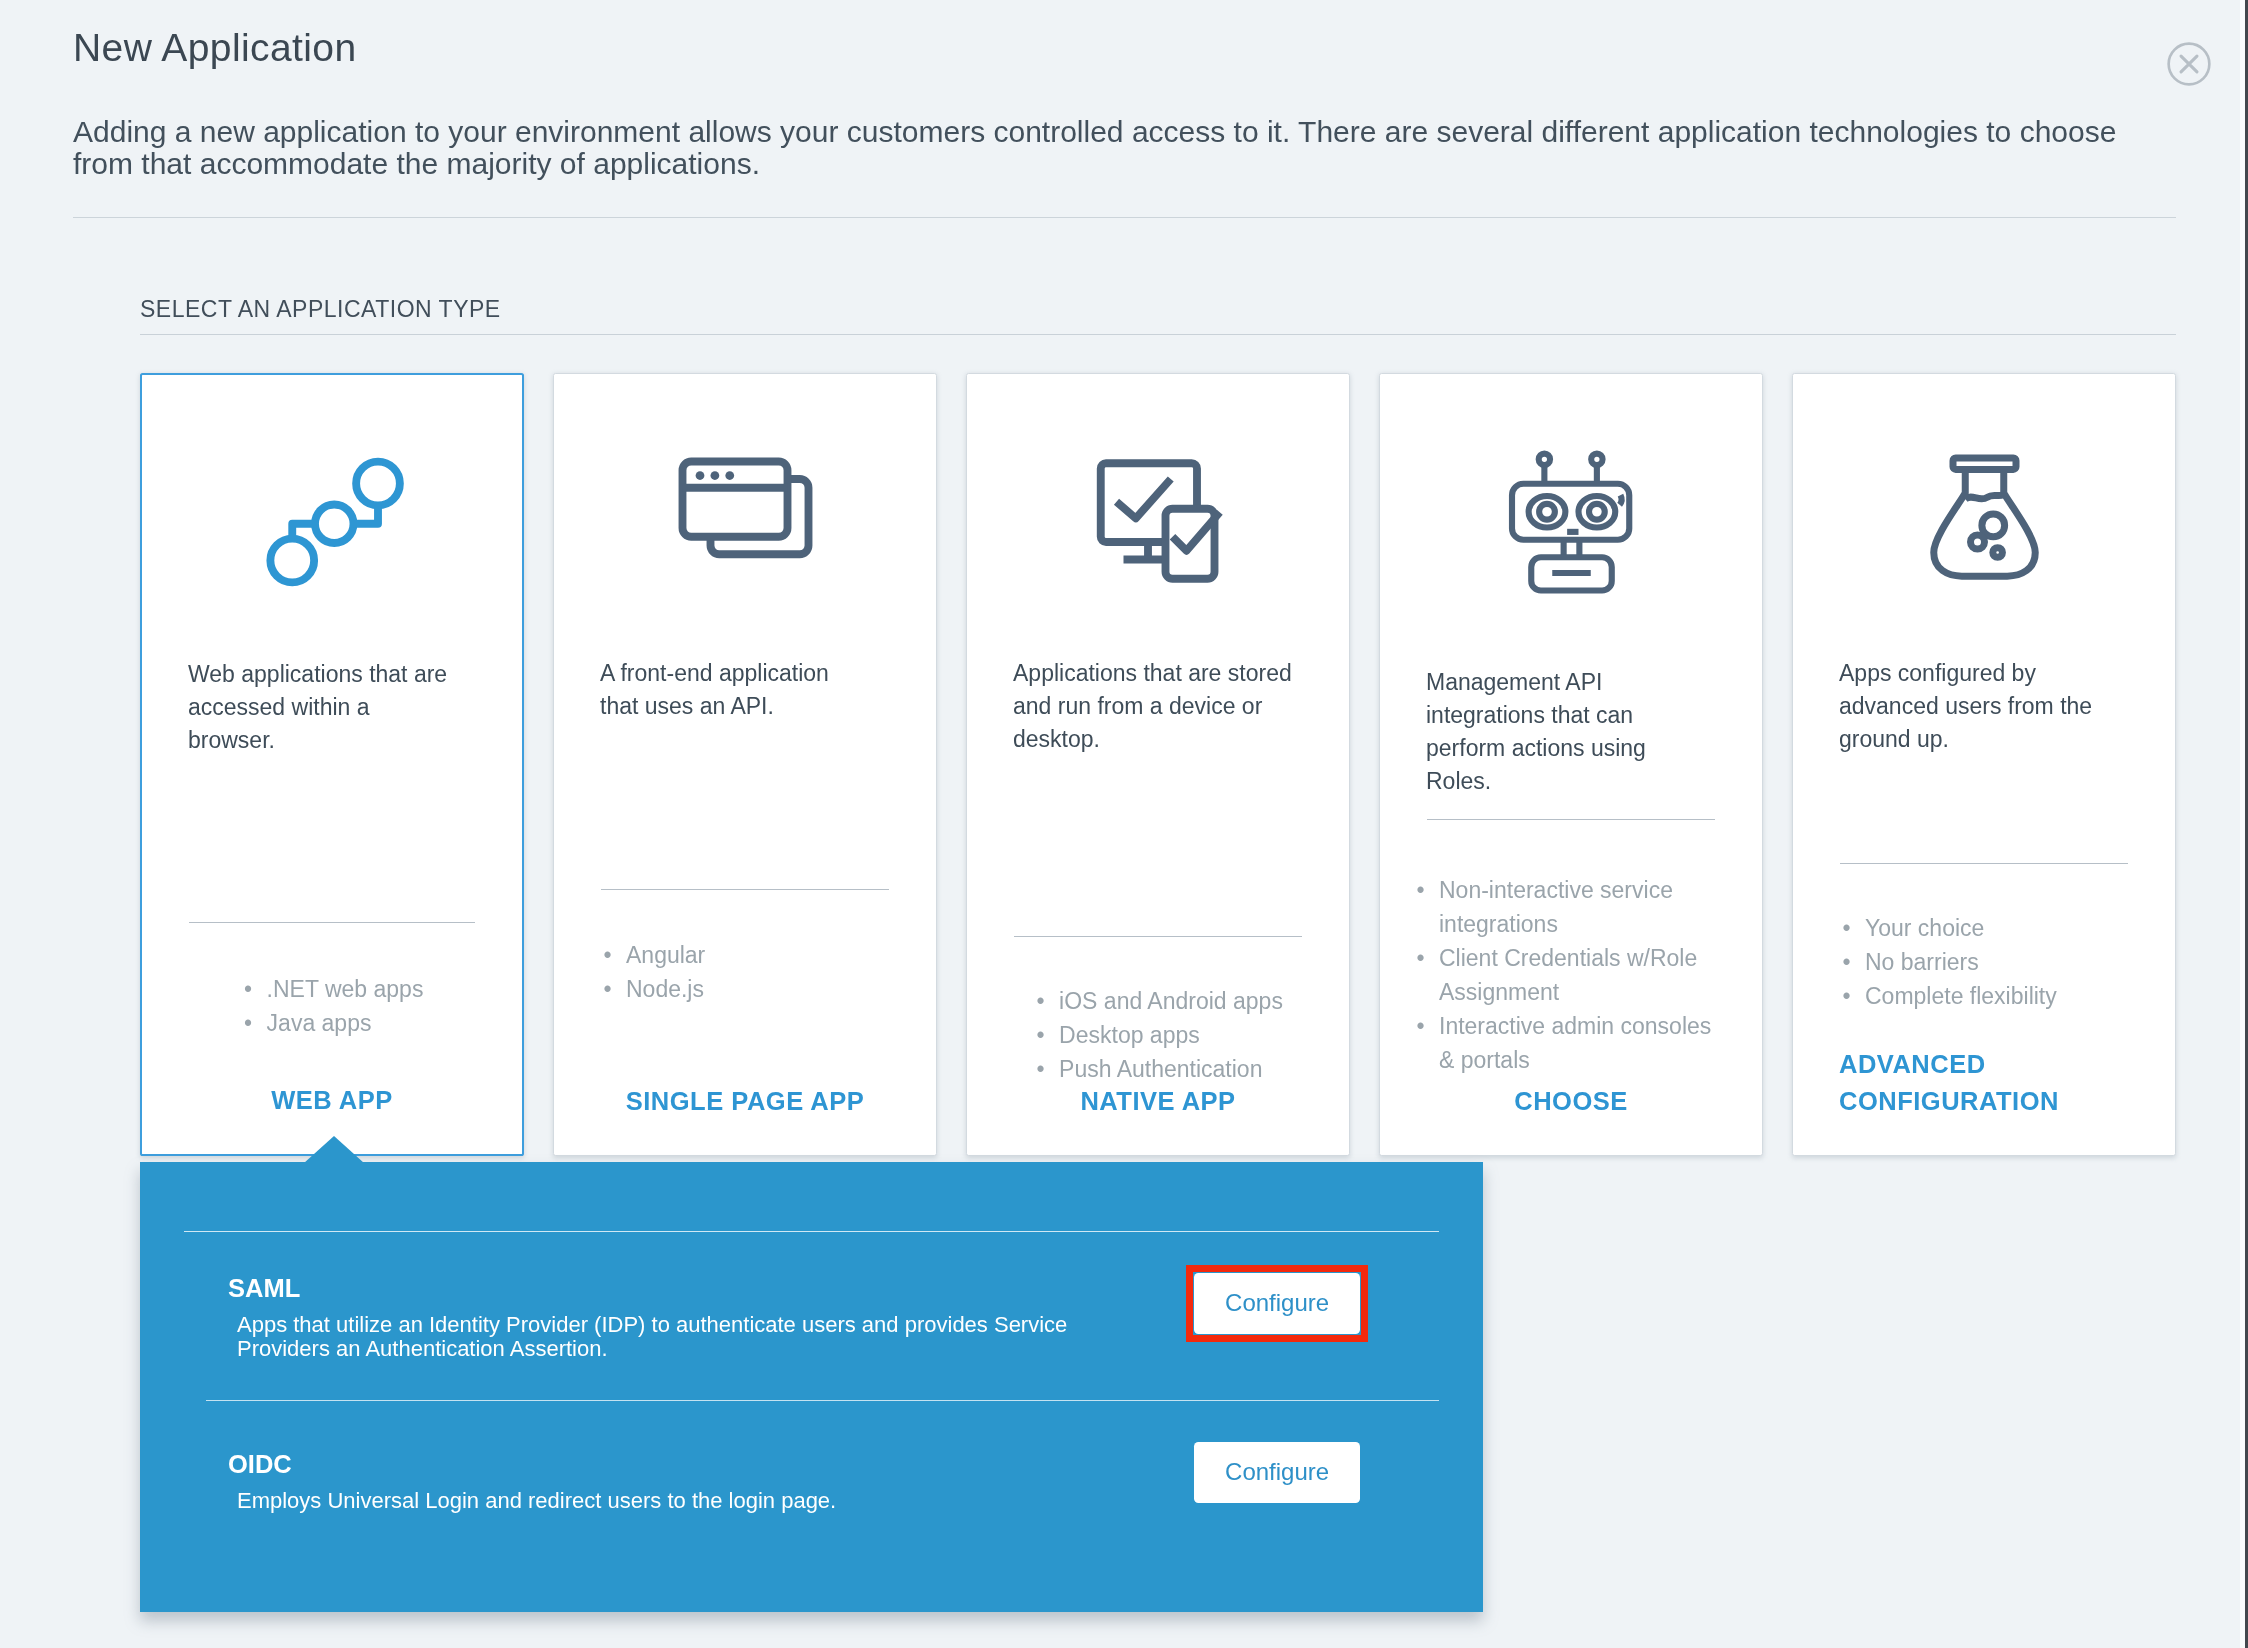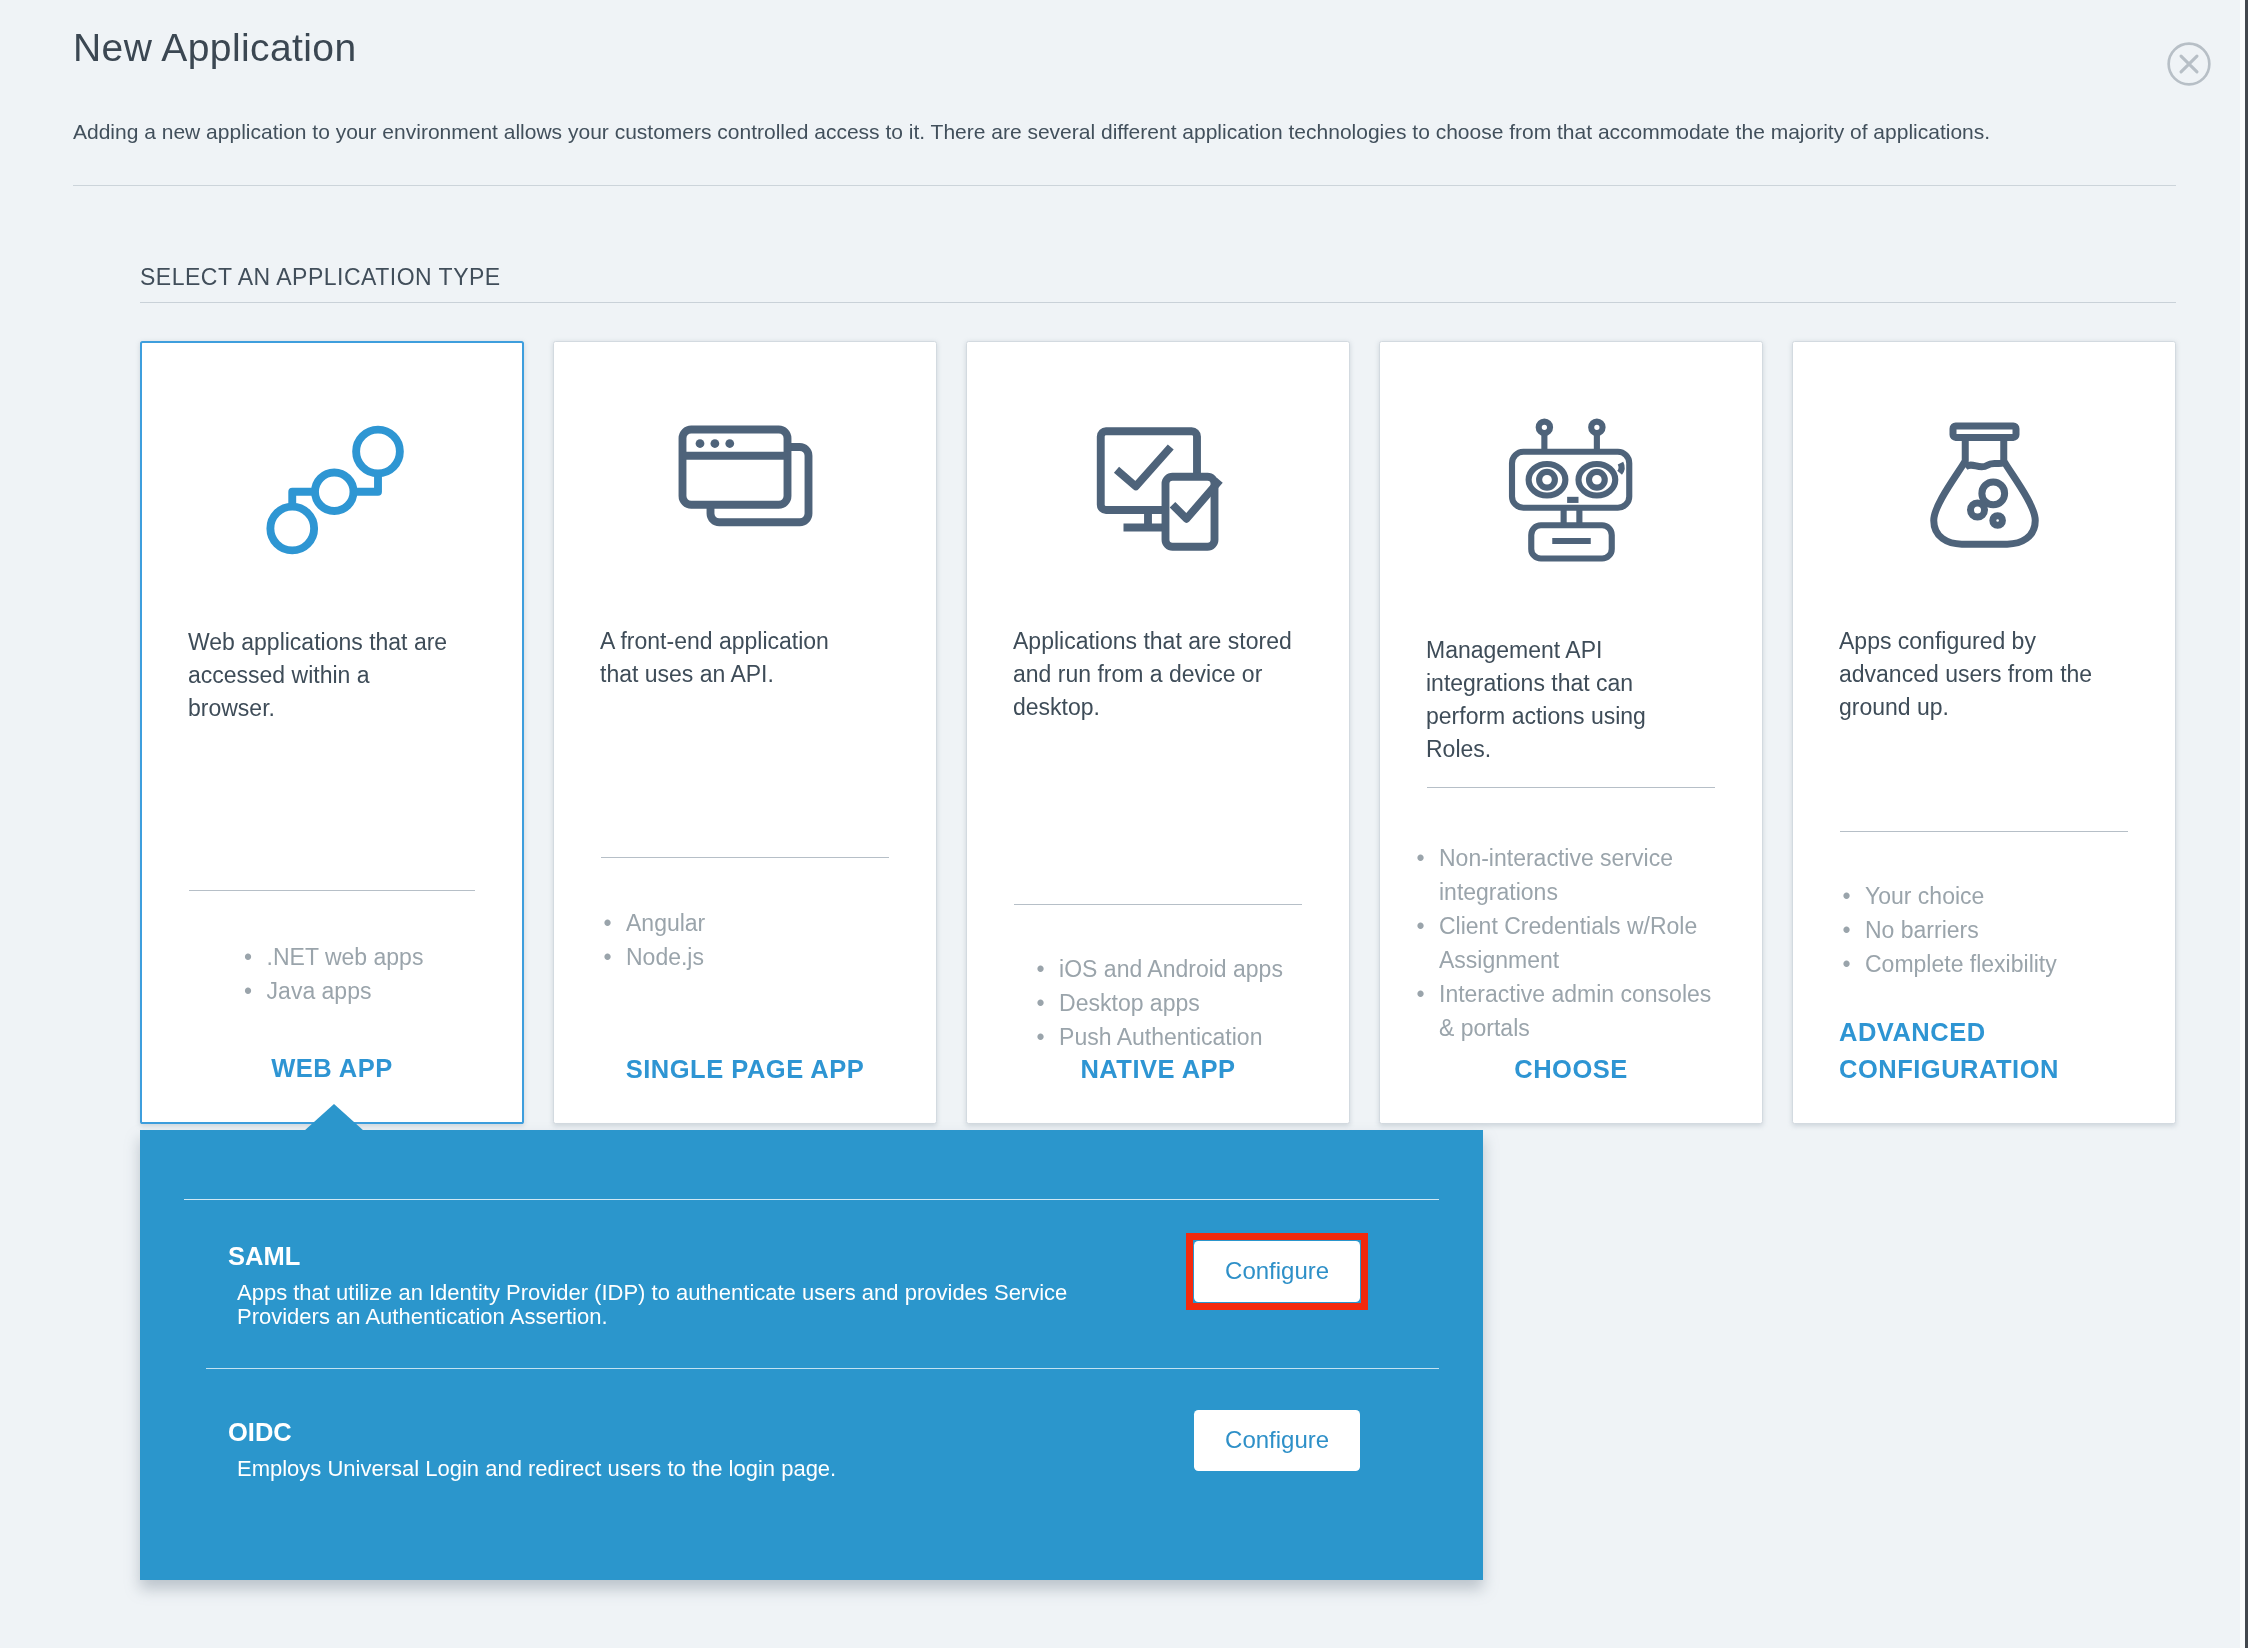--- a/index.html
+++ b/index.html
@@ -10,21 +10,21 @@
     font-family:"Liberation Sans", sans-serif;
     color:#3e4c58;
   }
   
   .dialog-header { padding:26px 73px 0 73px; }
   .dialog-title {
     margin:0 0 46px 0; font-size:39px; font-weight:300;
     color:#3b4752; letter-spacing:0.4px;
   }
   .dialog-desc {
-    margin:0; font-size:21px; line-height:32px; color:#42505c;
+    margin:0; font-size:30px; line-height:32px; color:#42505c;
     max-width:2107px;
   }
   .header-rule {
     border:none; border-top:1.8px solid #ccd4da;
     margin:37px 73px 0 73px;
   }
   .close-btn {
     position:absolute; top:41px; right:37px; width:46px; height:46px;
     background:transparent; border:none; padding:0; cursor:pointer;
   }

